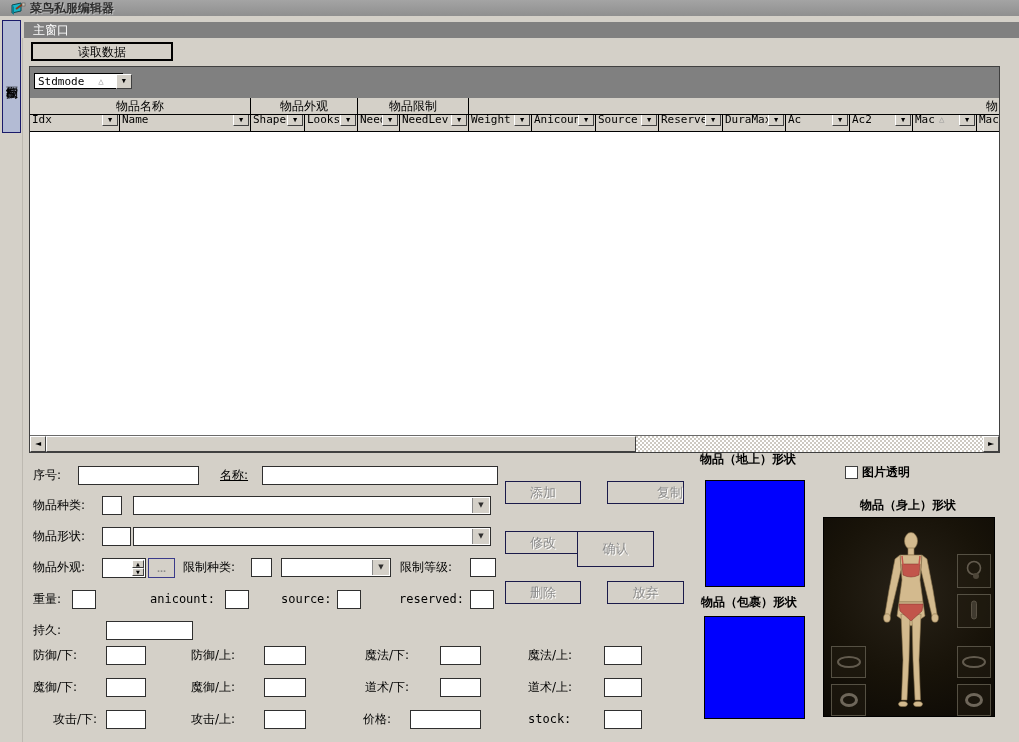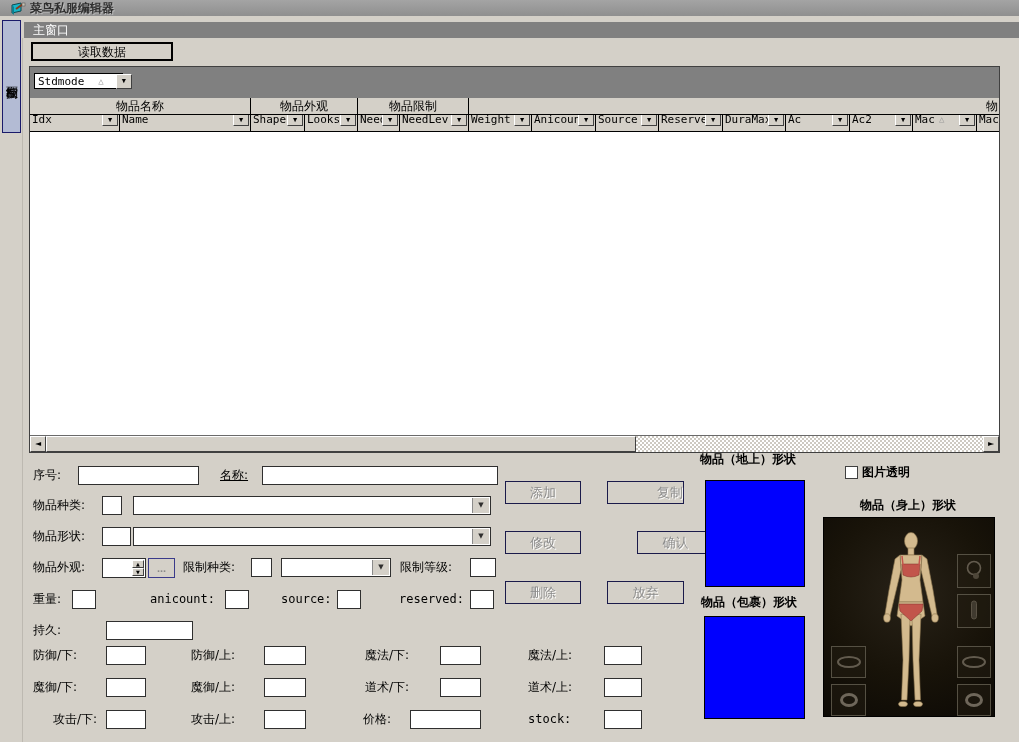--- a/index.html
+++ b/index.html
@@ -324,21 +324,21 @@
 <span class="abs clabel" style="left:191px;top:710px;">攻击/上:</span>
 <input class="abs inp" style="left: 264px; top: 710px; width: 42px;" value="">
 <span class="abs clabel" style="left:363px;top:710px;">价格:</span>
 <input class="abs inp" style="left: 410px; top: 710px; width: 71px;" value="">
 <span class="abs mlabel" style="left:528px;top:710px;">stock:</span>
 <input class="abs inp" style="left: 604px; top: 710px; width: 38px;" value="">
 
 <button class="abs act-btn" style="left:505px;top:481px;width:76px;height:23px;">添加</button>
 <button class="abs act-btn" style="left:607px;top:481px;width:77px;height:23px;text-align:right;">复制</button>
 <button class="abs act-btn" style="left:505px;top:531px;width:76px;height:23px;">修改</button>
-<button class="abs act-btn" style="left:637px;top:531px;width:77px;height:23px;">确认</button>
+<button class="abs act-btn" style="left:577px;top:531px;width:77px;height:36px;">确认</button>
 <button class="abs act-btn" style="left:505px;top:581px;width:76px;height:23px;">删除</button>
 <button class="abs act-btn" style="left:607px;top:581px;width:77px;height:23px;">放弃</button>
 
 <span class="abs plabel" style="left:700px;top:451px;">物品（地上）形状</span>
 <span class="abs cbx" style="left:845px;top:466px;"></span>
 <span class="abs plabel" style="left:862px;top:464px;">图片透明</span>
 <span class="abs plabel" style="left:860px;top:497px;">物品（身上）形状</span>
 <div class="abs blue-box" style="left:705px;top:480px;width:100px;height:107px;"></div>
 <span class="abs plabel" style="left:701px;top:594px;">物品（包裹）形状</span>
 <div class="abs blue-box" style="left:704px;top:616px;width:101px;height:103px;"></div>

